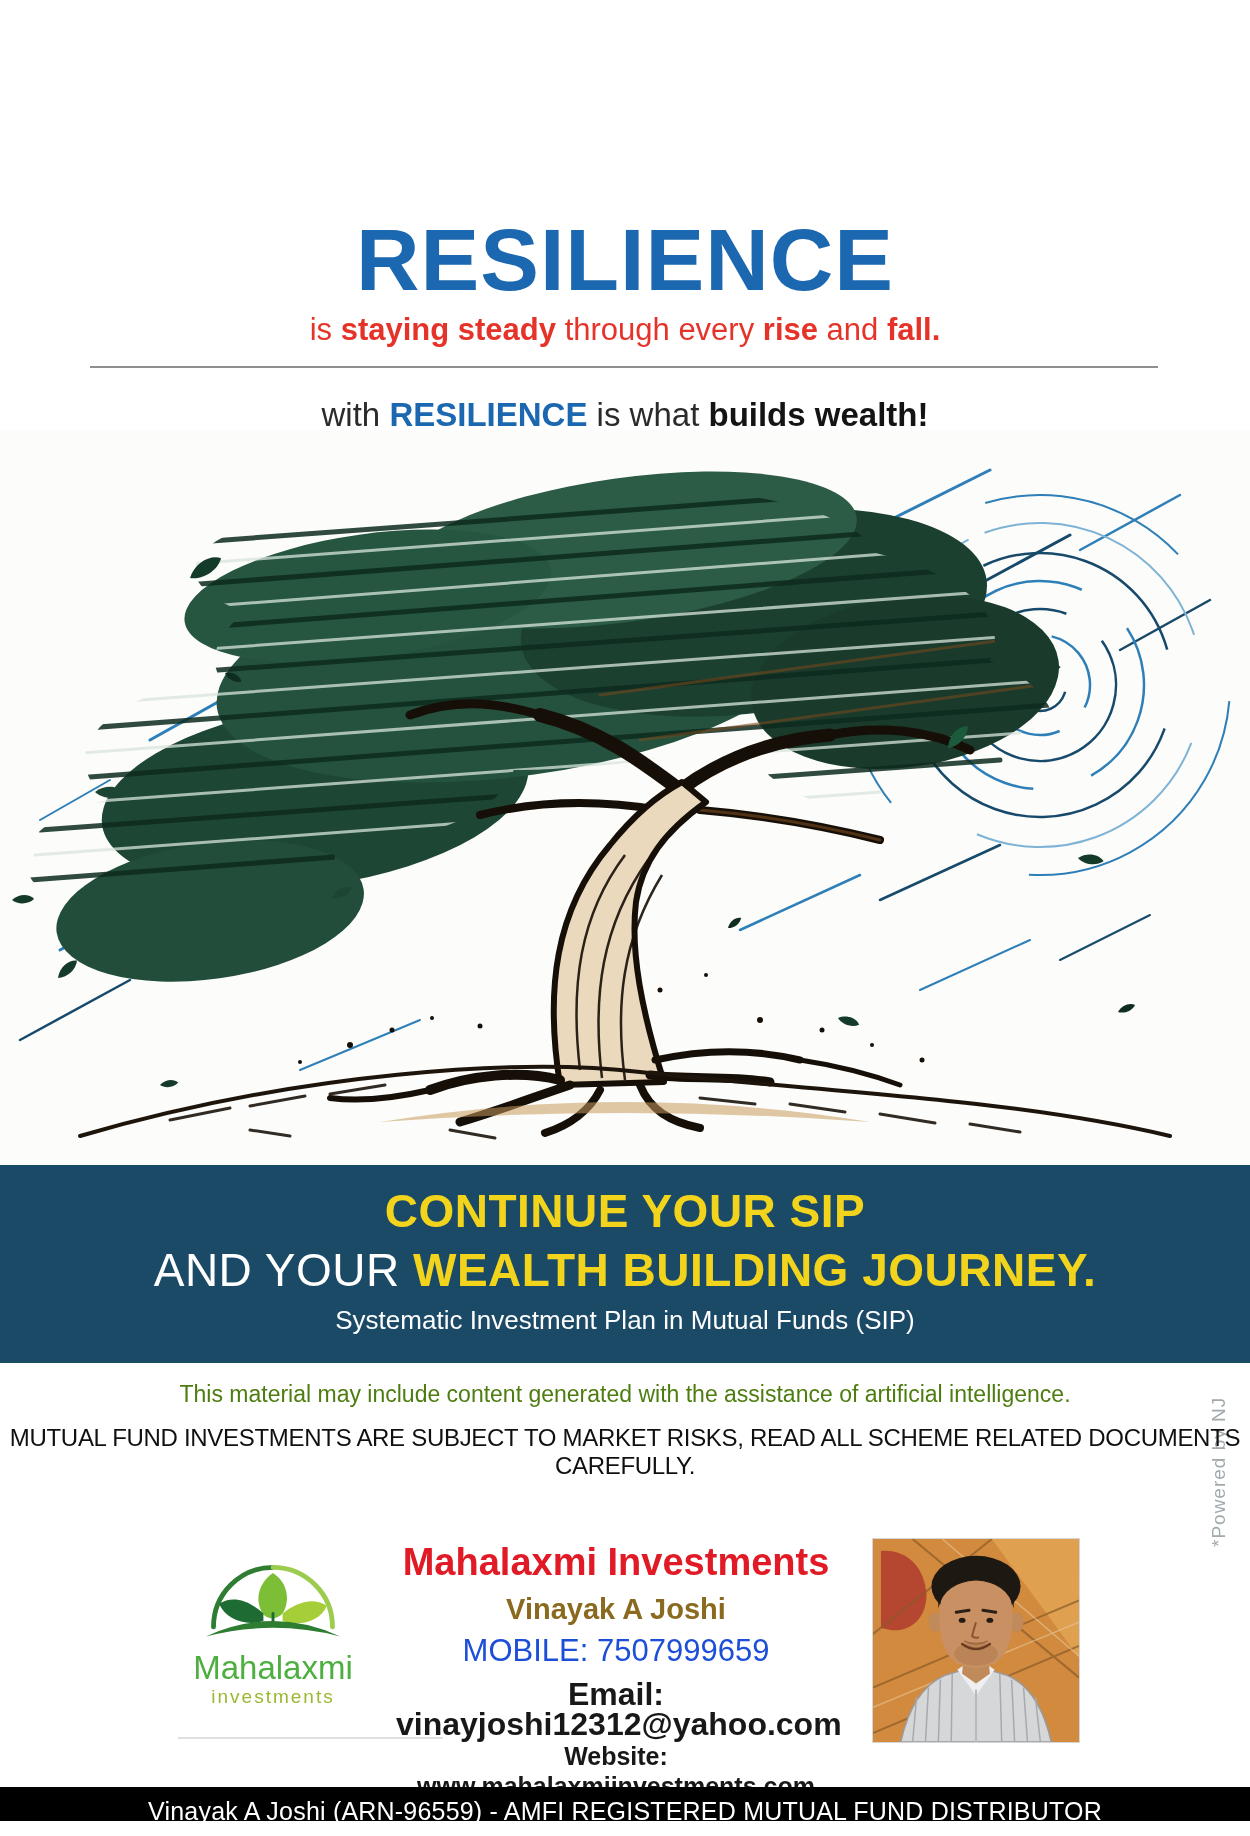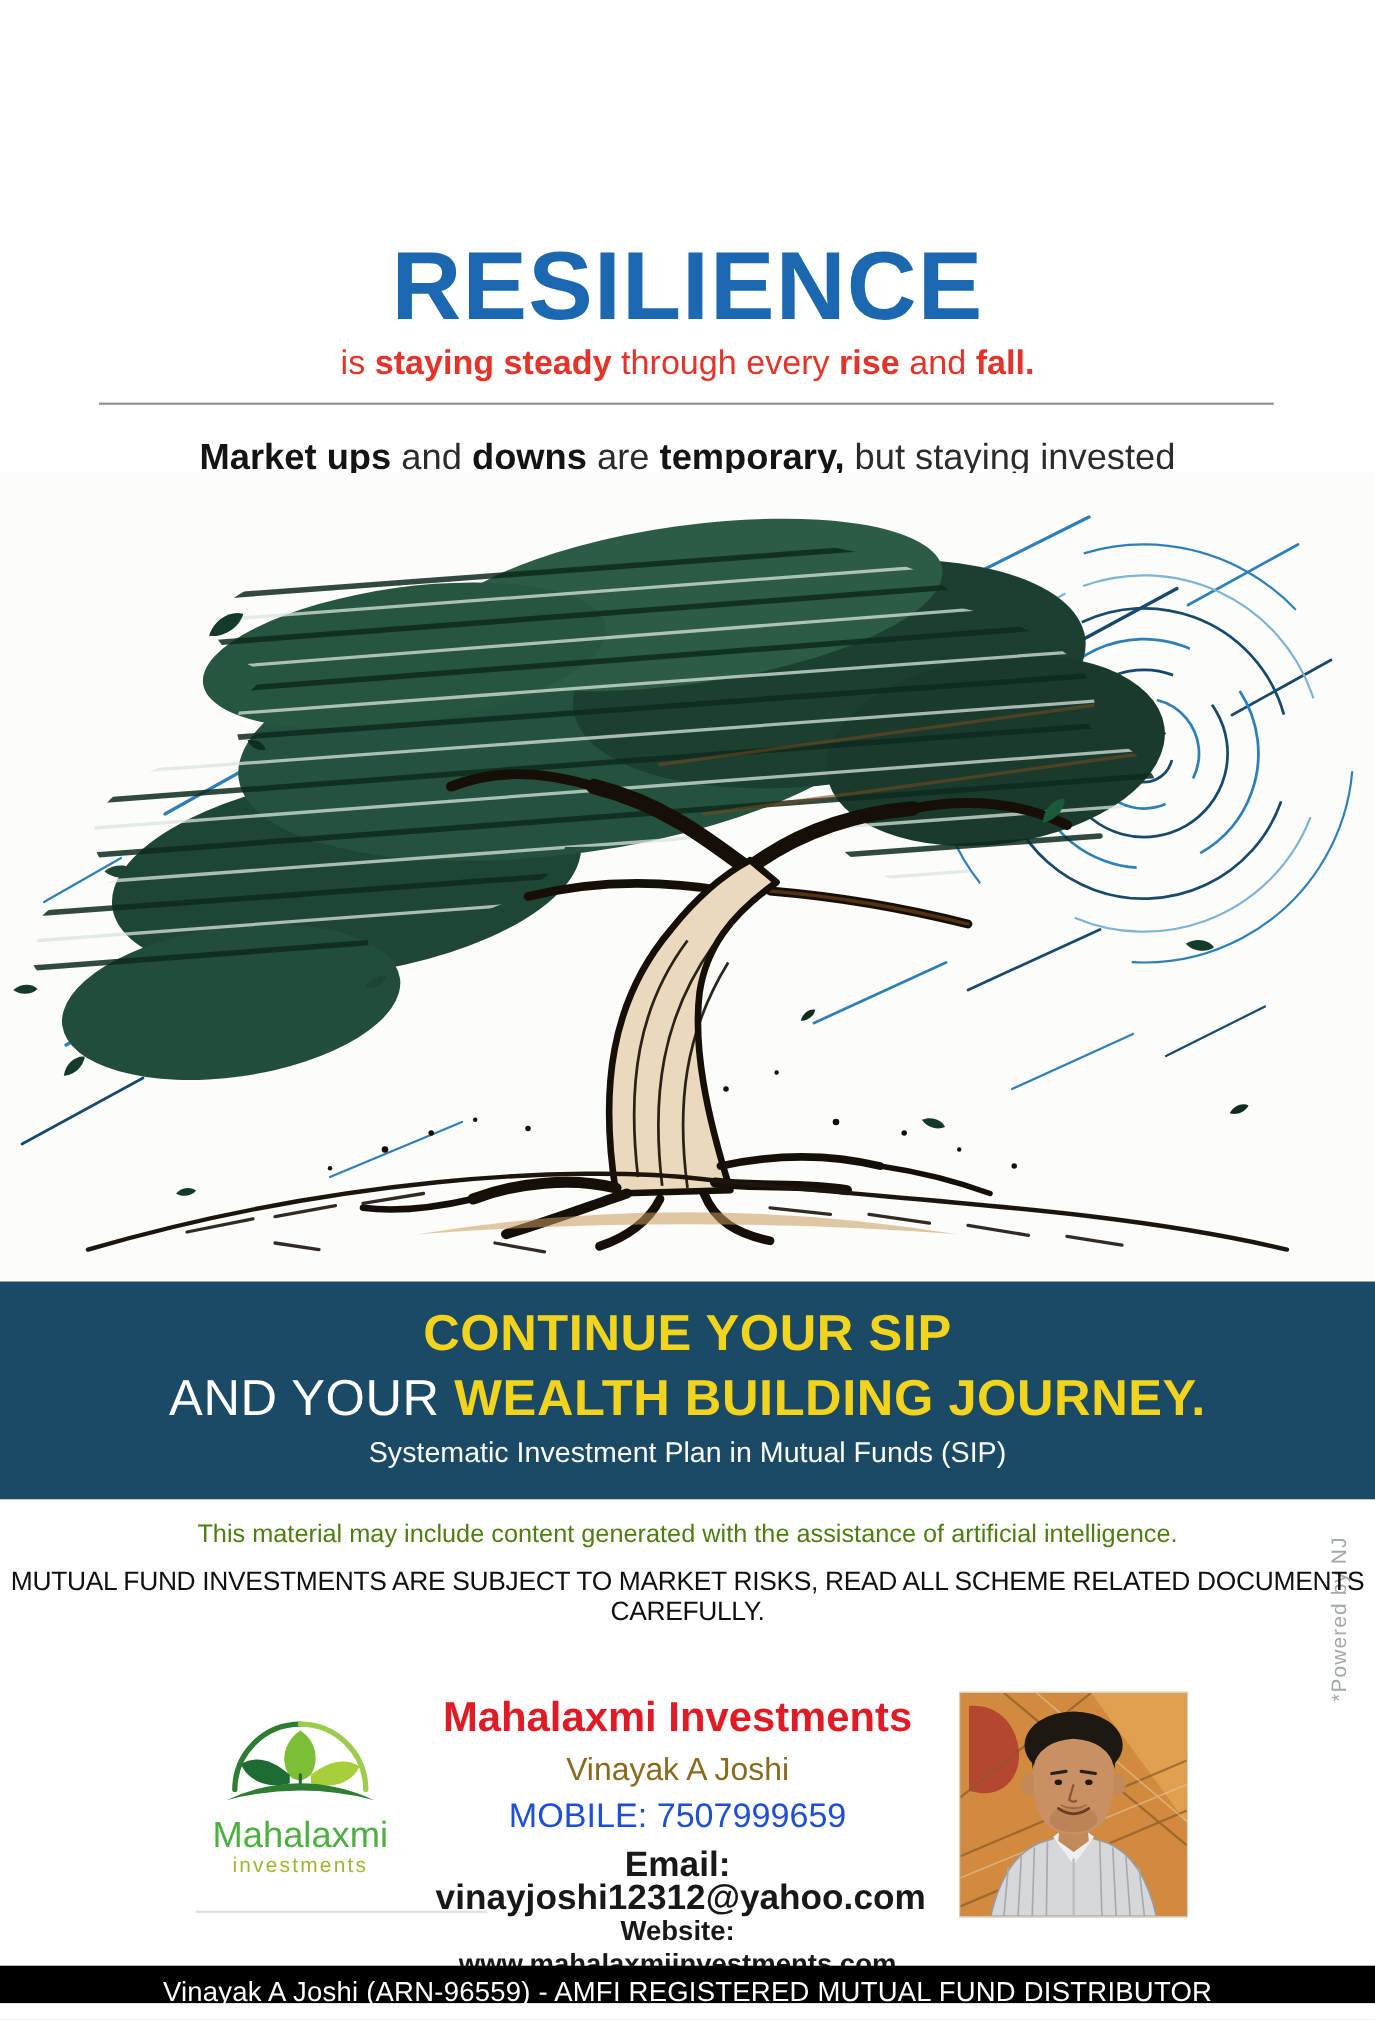--- a/index.html
+++ b/index.html
@@ -51,21 +51,21 @@
     font-size:24px;color:#101010;font-weight:400;letter-spacing:-0.3px;
   }
   
   .logo-block{position:absolute;left:178px;top:1552px;width:190px;text-align:center;}
   .logo-emblem{width:160px;height:96px;margin:0 auto;display:block;}
   .logo-name{font-size:33px;line-height:36px;color:#4caf3f;font-weight:400;margin-top:2px;}
   .logo-sub{font-size:19px;line-height:22px;color:#9ab832;letter-spacing:2px;font-weight:400;}
   .logo-underline{position:absolute;left:178px;top:1737px;width:265px;height:0;border-top:2px solid #e0e0e0;}
   .contact{position:absolute;left:396px;top:1540px;width:440px;text-align:center;}
   .company{font-size:38px;line-height:44px;font-weight:800;color:#e11b25;}
-  .advisor{font-size:29px;line-height:34px;font-weight:400;color:#8a6a1e;margin-top:8px;}
+  .advisor{font-size:29px;line-height:34px;font-weight:700;color:#8a6a1e;margin-top:8px;}
   .mobile{font-size:31px;line-height:36px;font-weight:400;color:#1d4ed8;margin-top:7px;}
   .email{font-size:32px;line-height:30px;font-weight:700;color:#181818;margin-top:10px;}
   .website{font-size:25px;line-height:30px;font-weight:700;color:#181818;margin-top:2px;}
   .photo{
     position:absolute;left:872px;top:1538px;width:208px;height:205px;
     border:1px solid #d6d6d6;box-sizing:border-box;overflow:hidden;background:#d18a3e;
   }
   .photo svg{display:block;width:100%;height:100%;}
   
   .bottom-bar{
@@ -77,21 +77,20 @@
 <body>
 
 <div class="poster">
 
   <div class="title">RESILIENCE</div>
   <div class="subtitle"><span>is </span><span class="b">staying steady</span><span> through every </span><span class="b">rise</span><span> and </span><span class="b">fall.</span></div>
 
   <div class="divider"></div>
 
   <div class="intro">
-    <div><span class="b">Market ups</span><span> and </span><span class="b">downs</span><span> are </span><span class="b">temporary,</span><span> but staying invested</span></div>
     <div><span>with </span><span class="blue">RESILIENCE</span><span> is what </span><span class="b">builds wealth!</span></div>
   </div>
 
   <div class="illustration">
     <svg viewBox="0 0 1250 735" aria-hidden="true">
       <defs>
         <path id="lf" d="M0,0 C10,-13 27,-15 36,-8 C28,3 11,6 0,0 Z"></path>
         <clipPath id="fc">
           <ellipse cx="300" cy="330" rx="215" ry="90"></ellipse>
           <ellipse cx="520" cy="230" rx="305" ry="110"></ellipse>

